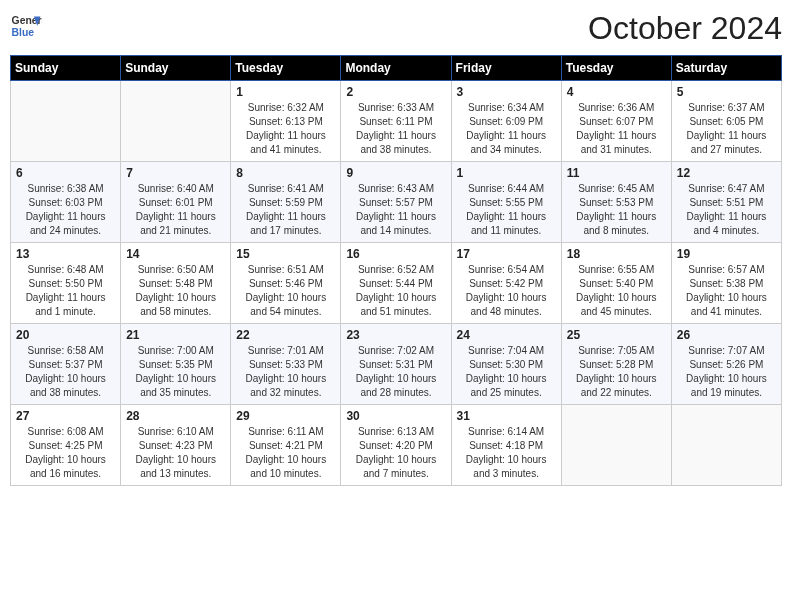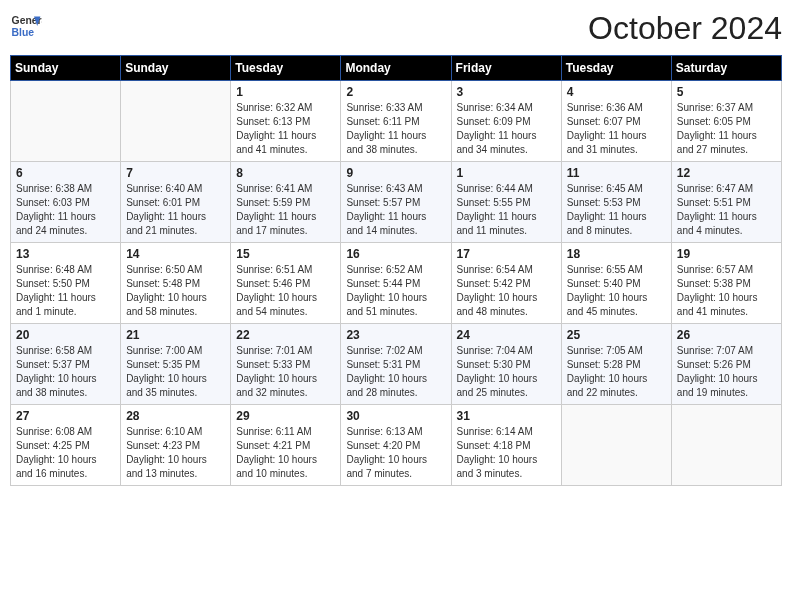--- a/index.html
+++ b/index.html
@@ -66,20 +66,21 @@
     .day-number {
       font-weight: bold;
       font-size: 12px;
       margin-bottom: 2px;
       color: #222;
     }
     .day-info {
       font-size: 10px;
       color: #333;
       line-height: 1.4;
+      text-align: center;
     }
     .empty-cell {
       background: #f9f9f9 !important;
     }
   </style>
 </head>
 <body>
 
 <div class="header">
   <div class="logo">

